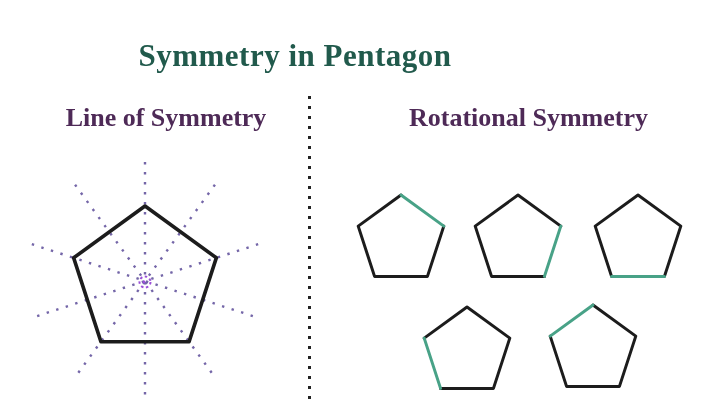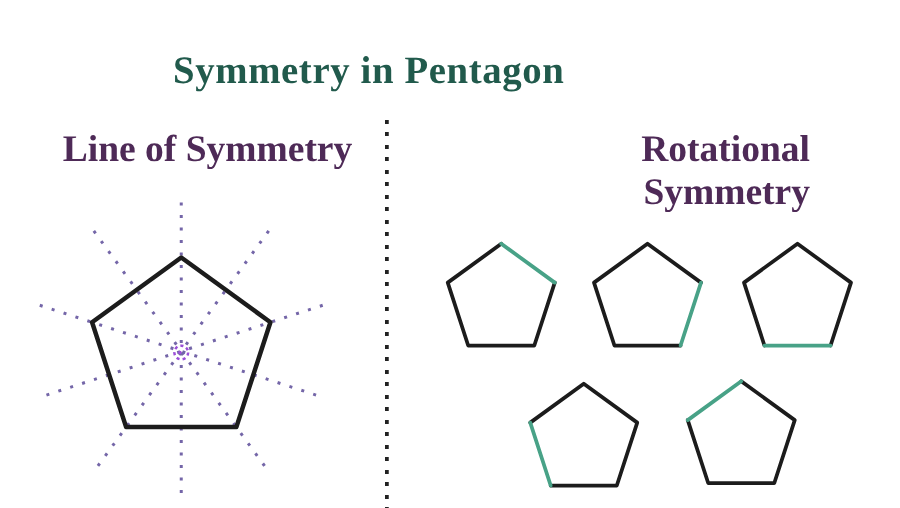--- a/index.html
+++ b/index.html
@@ -6,21 +6,21 @@
   .page{
     position:relative;width:720px;height:406px;background:#ffffff;overflow:hidden;
     font-family:"Liberation Serif","DejaVu Serif",serif;
     margin-top:16px;
   }
   .title{
     position:absolute;top:22px;left:0;width:590px;text-align:center;
     font-weight:bold;font-size:31px;letter-spacing:0.5px;
   }
   .heading{
-    position:absolute;top:87px;font-weight:bold;font-size:30px;text-align:center;
+    position:absolute;top:87px;font-weight:bold;font-size:26px;text-align:center;
   }
   .heading-left{left:0;width:332px;}
   .heading-right{left:392px;width:256px;}
   .divider{
     position:absolute;left:308px;top:80px;width:3px;height:318px;
   }
   .fig-left{position:absolute;left:15px;top:134px;}
   .fig-right{position:absolute;left:340px;top:167px;}
 </style>
 </head>

